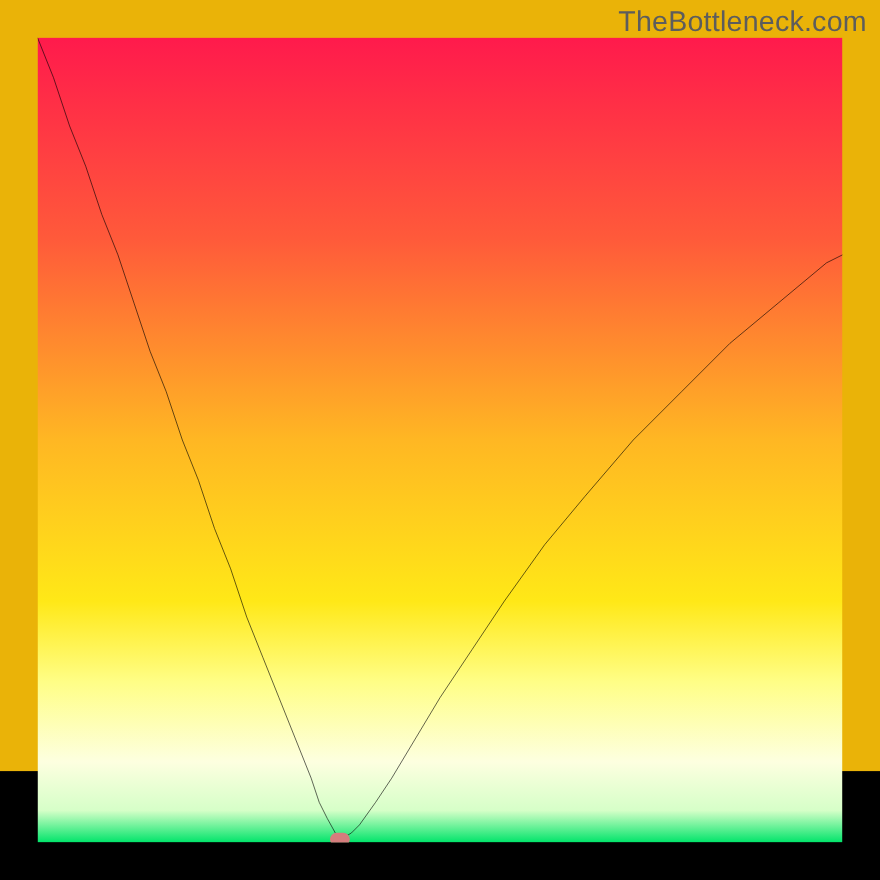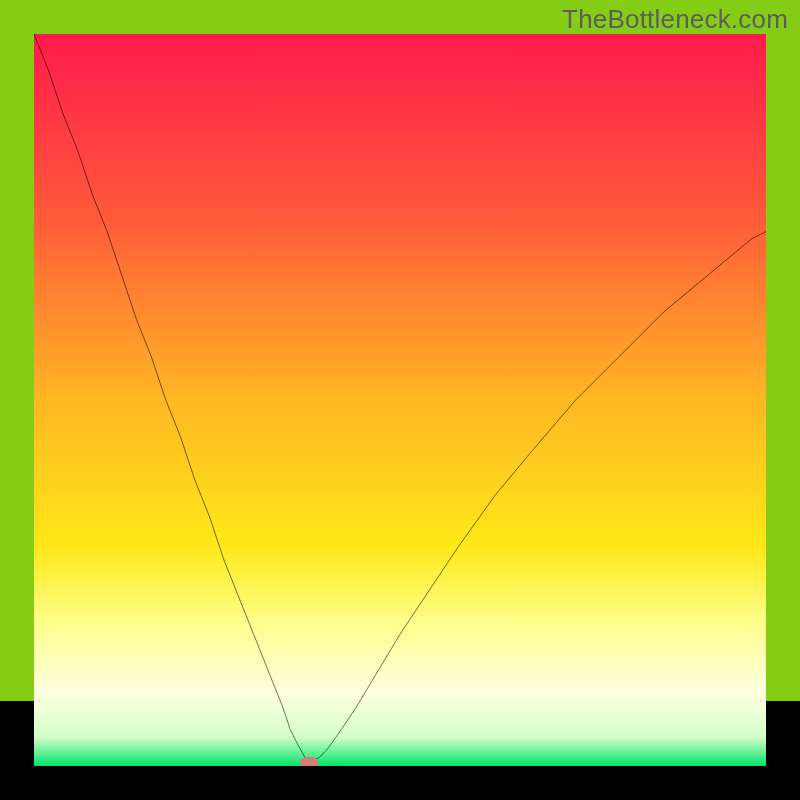--- a/index.html
+++ b/index.html
@@ -8,21 +8,21 @@
     width: 800px;
     height: 800px;
     background: #000;
     font-family: Arial, Helvetica, sans-serif;
     overflow: hidden;
   }
   .frame {
     position: relative;
     width: 800px;
     height: 701px;
-    background: #84cc16;
+    background: #eab308;
   }
   .watermark {
     position: absolute;
     top: 4px;
     right: 12px;
     color: #5d5d5d;
     font-size: 26px;
     font-weight: 400;
     letter-spacing: 0.2px;
     z-index: 5;

